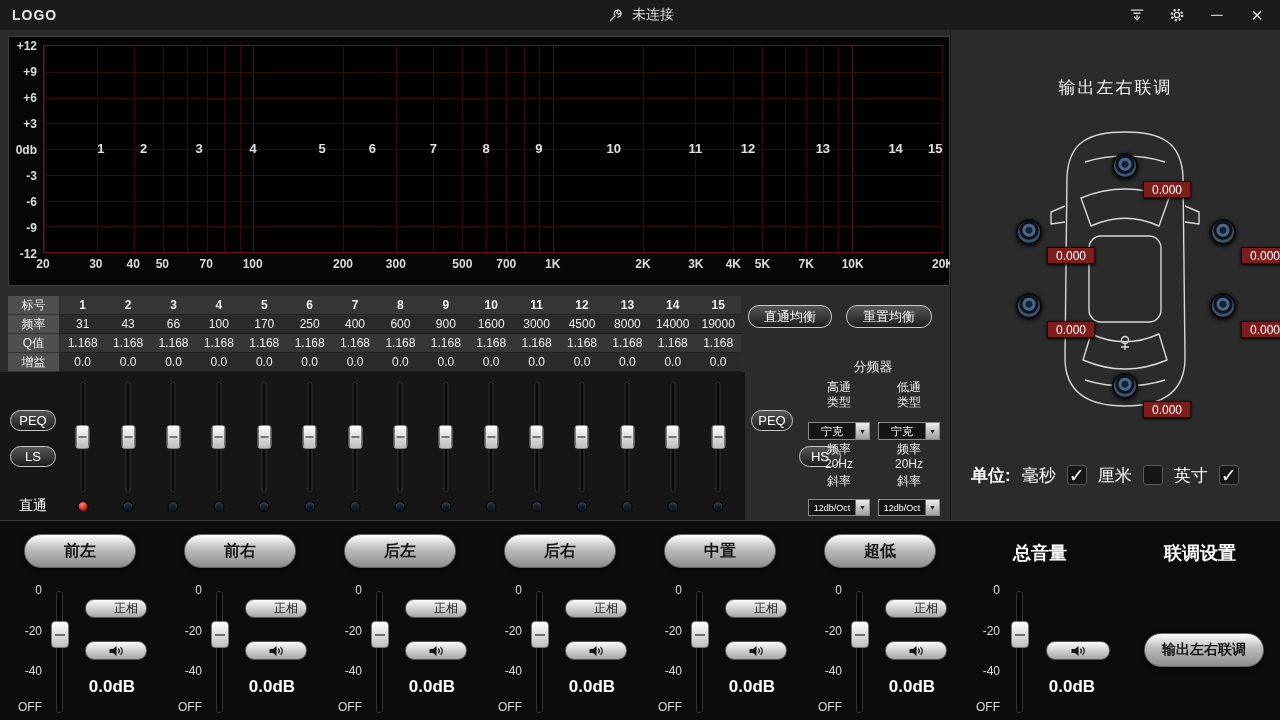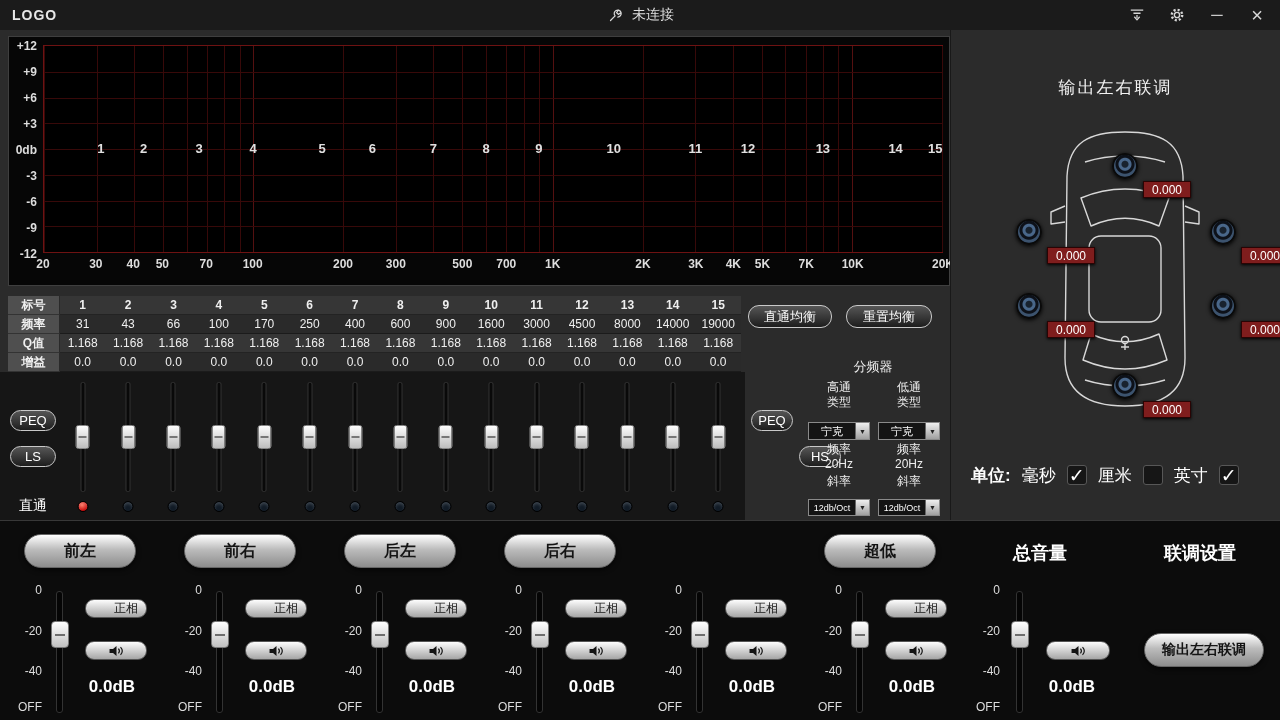--- a/index.html
+++ b/index.html
@@ -24,21 +24,21 @@
   .band-num{position:absolute;top:50%;transform:translate(-50%,-55%);font-size:13px;color:#e0e0e0;}
   .yaxis{position:absolute;left:0;top:9px;width:31px;height:208px;}
   .ytick{position:absolute;right:3px;transform:translateY(-50%);font-size:12px;color:#ddd;white-space:nowrap;}
   .xaxis{position:absolute;left:34px;top:220px;width:900px;height:16px;}
   .xtick{position:absolute;transform:translateX(-50%);font-size:12px;color:#ddd;white-space:nowrap;}
 
   
   .mid{position:absolute;left:0;top:296px;width:950px;height:224px;background:#2b2b2b;}
   .eq-table{position:absolute;left:8px;top:0;display:grid;grid-template-columns:52px repeat(15,45.4px);grid-auto-rows:19px;}
   .cell{display:flex;align-items:center;justify-content:center;font-size:12px;color:#efefef;border-bottom:1px solid rgba(0,0,0,.35);}
-  .rowlabel{background:#4f4f4f;font-weight:bold;border-right:1px solid #2a2a2a;}
+  .rowlabel{background:#4f4f4f;font-weight:normal;border-right:1px solid #2a2a2a;}
   .r0{background:#363636;font-weight:bold;}
   .r1{background:#2a2a2a;}
   .r2{background:#363636;}
   .r3{background:#2a2a2a;}
   .slider-bg{position:absolute;left:0;top:76px;width:745px;height:148px;background:#161616;}
   .eq-sliders{position:absolute;left:60px;top:78px;width:682px;height:146px;display:grid;grid-template-columns:repeat(15,45.4px);}
   .eq-col{position:relative;}
   .eq-track{position:absolute;left:50%;top:8px;transform:translateX(-50%);width:5px;height:110px;background:#090909;border:1px solid #333;border-radius:2px;cursor:pointer;}
   .eq-handle{position:absolute;left:50%;top:50%;transform:translate(-50%,-50%);width:14px;height:24px;background:linear-gradient(#fdfdfd,#bdbdbd);border:1px solid #888;border-radius:3px;}
   .eq-handle::after{content:"";position:absolute;left:2px;right:2px;top:50%;height:2px;margin-top:-1px;background:#777;}
@@ -539,20 +539,21 @@
           <div class="small-btn phase">正相</div>
           <div class="small-btn mute">
             <svg viewBox="0 0 22 14" width="17" height="12">
               <polygon points="2,4.5 6.5,4.5 11,0.5 11,13.5 6.5,9.5 2,9.5" fill="#141414"></polygon>
               <path d="M13.5 4 q2.6 3 0 6 M16.2 2 q4.6 5 0 10" stroke="#141414" stroke-width="1.5" fill="none"></path>
             </svg>
           </div>
           <div class="gain-val">0.0dB</div>
         </div>
         <div class="strip" style="left: 640px;">
+          <div class="chan-btn">中置</div>
           <div class="scale-lab" style="top: 62px;">0</div>
           <div class="scale-lab" style="top: 103px;">-20</div>
           <div class="scale-lab" style="top: 143px;">-40</div>
           <div class="scale-lab" style="top: 179px;">OFF</div>
           <div class="ch-track">
             <div class="ch-handle"></div>
           </div>
           <div class="small-btn phase">正相</div>
           <div class="small-btn mute">
             <svg viewBox="0 0 22 14" width="17" height="12">

